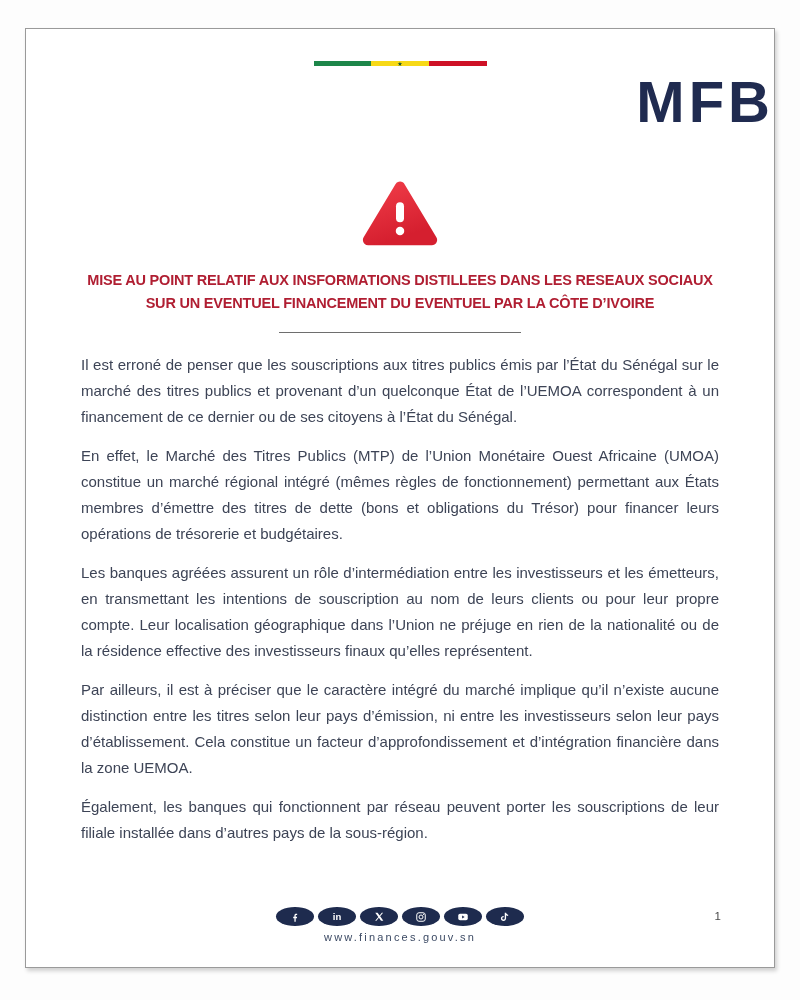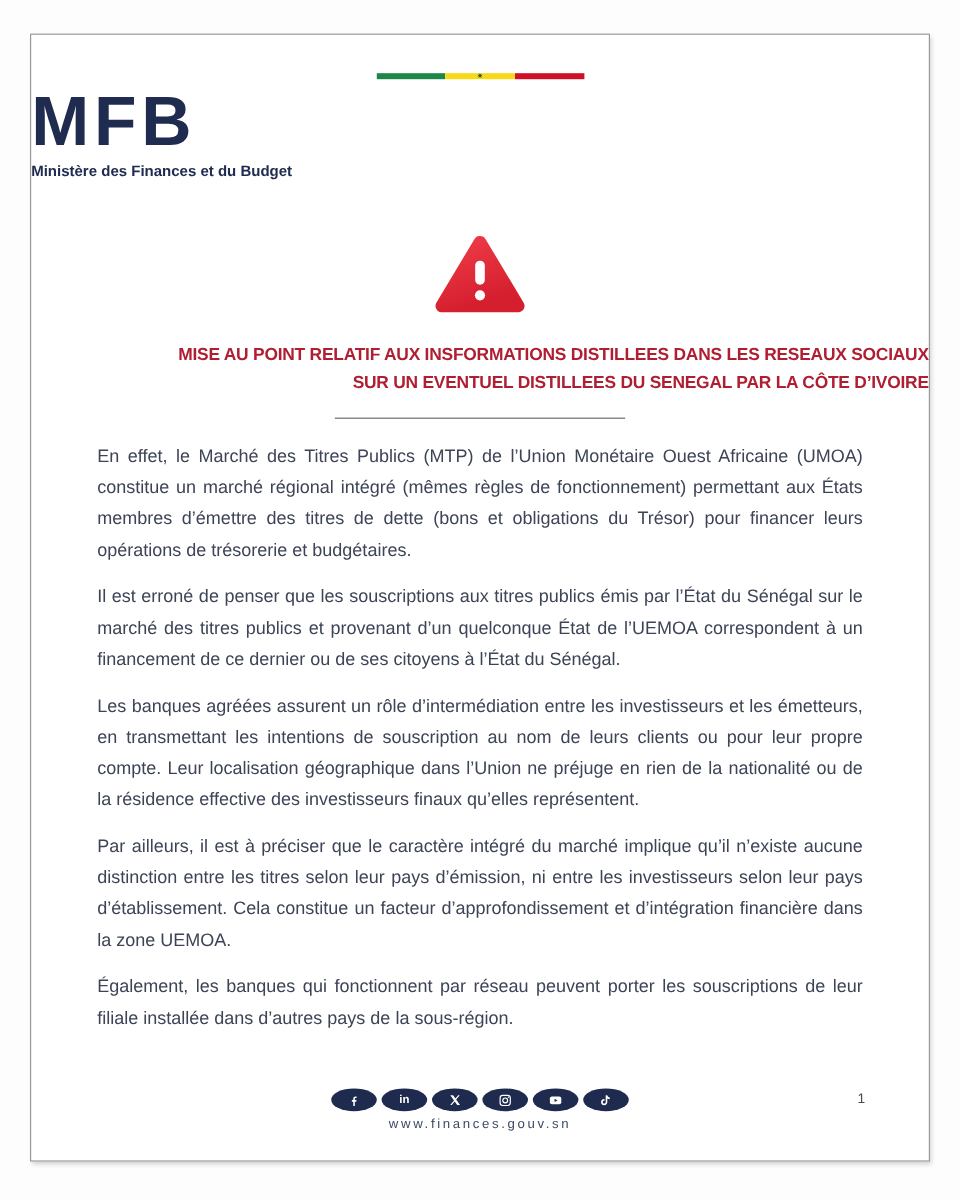--- a/index.html
+++ b/index.html
@@ -4,39 +4,39 @@
 <style>
   * { margin: 0; padding: 0; box-sizing: border-box; }
   html, body { width: 800px; height: 1000px; background: #fdfdfd; font-family: "Liberation Sans", sans-serif; }
   .page {
     position: absolute; left: 25px; top: 28px; width: 750px; height: 940px;
     background: #ffffff; border: 1.5px solid #9a9a9a;
     box-shadow: 2px 3px 4px rgba(0,0,0,0.18);
     overflow: hidden;
   }
   
-  .logo { padding-top: 32px; text-align: left; }
+  .logo { padding-top: 32px; text-align: right; }
   .flagbar { width: 173px; height: 5px; margin: 0 auto; display: flex; position: relative; }
   .flagbar .g { flex: 1; background: #1d8649; }
   .flagbar .y { flex: 1; background: #f7d917; position: relative; }
   .flagbar .r { flex: 1; background: #ce1126; }
   .flagbar .star {
     position: absolute; left: 50%; top: 50%; transform: translate(-50%,-52%);
     font-size: 6px; color: #14532d; line-height: 1;
   }
   .logo-acronym {
     color: #202b50; font-size: 58px; font-weight: 800; letter-spacing: 4px;
     line-height: 1.12; margin-top: 4px;
   }
   .logo-subtitle { color: #202b50; font-size: 12.5px; font-weight: 700; margin-top: 1px; }
   
   .warn-wrap { text-align: center; margin-top: 46px; }
   .warn-wrap svg { width: 76px; height: 66px; }
   
-  .doc-title { margin-top: 18px; text-align: right; color: #b01e32; font-weight: 700; }
+  .doc-title { margin-top: 18px; text-align: center; color: #b01e32; font-weight: 700; }
   .doc-title .t-line { font-size: 14.5px; line-height: 23px; white-space: nowrap; letter-spacing: -0.2px; }
   .title-divider { width: 242px; height: 0; border-top: 1.5px solid #6e6e6e; margin: 17px auto 0 auto; }
   
   .doc-body { margin: 19px 55px 0 55px; }
   .doc-body p {
     color: #3d4456; font-size: 15px; line-height: 26px;
     text-align: justify; margin-bottom: 13px;
   }
   
   .footer { position: absolute; left: 0; right: 0; bottom: 22px; text-align: center; }
@@ -62,46 +62,45 @@
 
   <div class="logo">
     <div class="flagbar">
       <span class="g"></span>
       <span class="y">
         <span class="star">★</span>
       </span>
       <span class="r"></span>
     </div>
     <div class="logo-acronym">MFB</div>
-    <div class="logo-subtitle">Ministère des Finances et du Budget</div>
   </div>
 
   <div class="warn-wrap">
     <svg viewBox="0 0 64 56" aria-hidden="true">
       <defs>
         <linearGradient id="warnGrad" x1="0" y1="0" x2="0.4" y2="1">
           <stop offset="0" stop-color="#ef3b47"></stop>
           <stop offset="1" stop-color="#d51f2f"></stop>
         </linearGradient>
       </defs>
       <path d="M32 5 L59 50 H5 Z" fill="url(#warnGrad)" stroke="url(#warnGrad)" stroke-width="9" stroke-linejoin="round"></path>
       <rect x="28.6" y="18" width="6.8" height="17" rx="3.4" fill="#ffffff"></rect>
       <circle cx="32" cy="42.5" r="3.6" fill="#ffffff"></circle>
     </svg>
   </div>
 
   <div class="doc-title">
     <div class="t-line">MISE AU POINT RELATIF AUX INSFORMATIONS DISTILLEES DANS LES RESEAUX SOCIAUX</div>
-    <div class="t-line">SUR UN EVENTUEL DISTILLEES DU SENEGAL PAR LA CÔTE D’IVOIRE</div>
+    <div class="t-line">SUR UN EVENTUEL FINANCEMENT DU EVENTUEL PAR LA CÔTE D’IVOIRE</div>
   </div>
   <div class="title-divider"></div>
 
   <div class="doc-body">
+    <p>Il est erroné de penser que les souscriptions aux titres publics émis par l’État du Sénégal sur le marché des titres publics et provenant d’un quelconque État de l’UEMOA correspondent à un financement de ce dernier ou de ses citoyens à l’État du Sénégal.</p>
     <p>En effet, le Marché des Titres Publics (MTP) de l’Union Monétaire Ouest Africaine (UMOA) constitue un marché régional intégré (mêmes règles de fonctionnement) permettant aux États membres d’émettre des titres de dette (bons et obligations du Trésor) pour financer leurs opérations de trésorerie et budgétaires.</p>
-    <p>Il est erroné de penser que les souscriptions aux titres publics émis par l’État du Sénégal sur le marché des titres publics et provenant d’un quelconque État de l’UEMOA correspondent à un financement de ce dernier ou de ses citoyens à l’État du Sénégal.</p>
     <p>Les banques agréées assurent un rôle d’intermédiation entre les investisseurs et les émetteurs, en transmettant les intentions de souscription au nom de leurs clients ou pour leur propre compte. Leur localisation géographique dans l’Union ne préjuge en rien de la nationalité ou de la résidence effective des investisseurs finaux qu’elles représentent.</p>
     <p>Par ailleurs, il est à préciser que le caractère intégré du marché implique qu’il n’existe aucune distinction entre les titres selon leur pays d’émission, ni entre les investisseurs selon leur pays d’établissement. Cela constitue un facteur d’approfondissement et d’intégration financière dans la zone UEMOA.</p>
     <p>Également, les banques qui fonctionnent par réseau peuvent porter les souscriptions de leur filiale installée dans d’autres pays de la sous-région.</p>
   </div>
 
   <div class="footer">
     <div class="social-row">
       <span class="sicon">
         <svg viewBox="0 0 24 24">
             <path fill="#fff" d="M13.4 21.5v-7.1h2.4l.4-2.9h-2.8V9.6c0-.85.3-1.45 1.55-1.45h1.35V5.5c-.3-.04-1.15-.1-2.05-.1-2.05 0-3.45 1.25-3.45 3.55v2.55H8.4v2.9h2.4v7.1z"></path>

